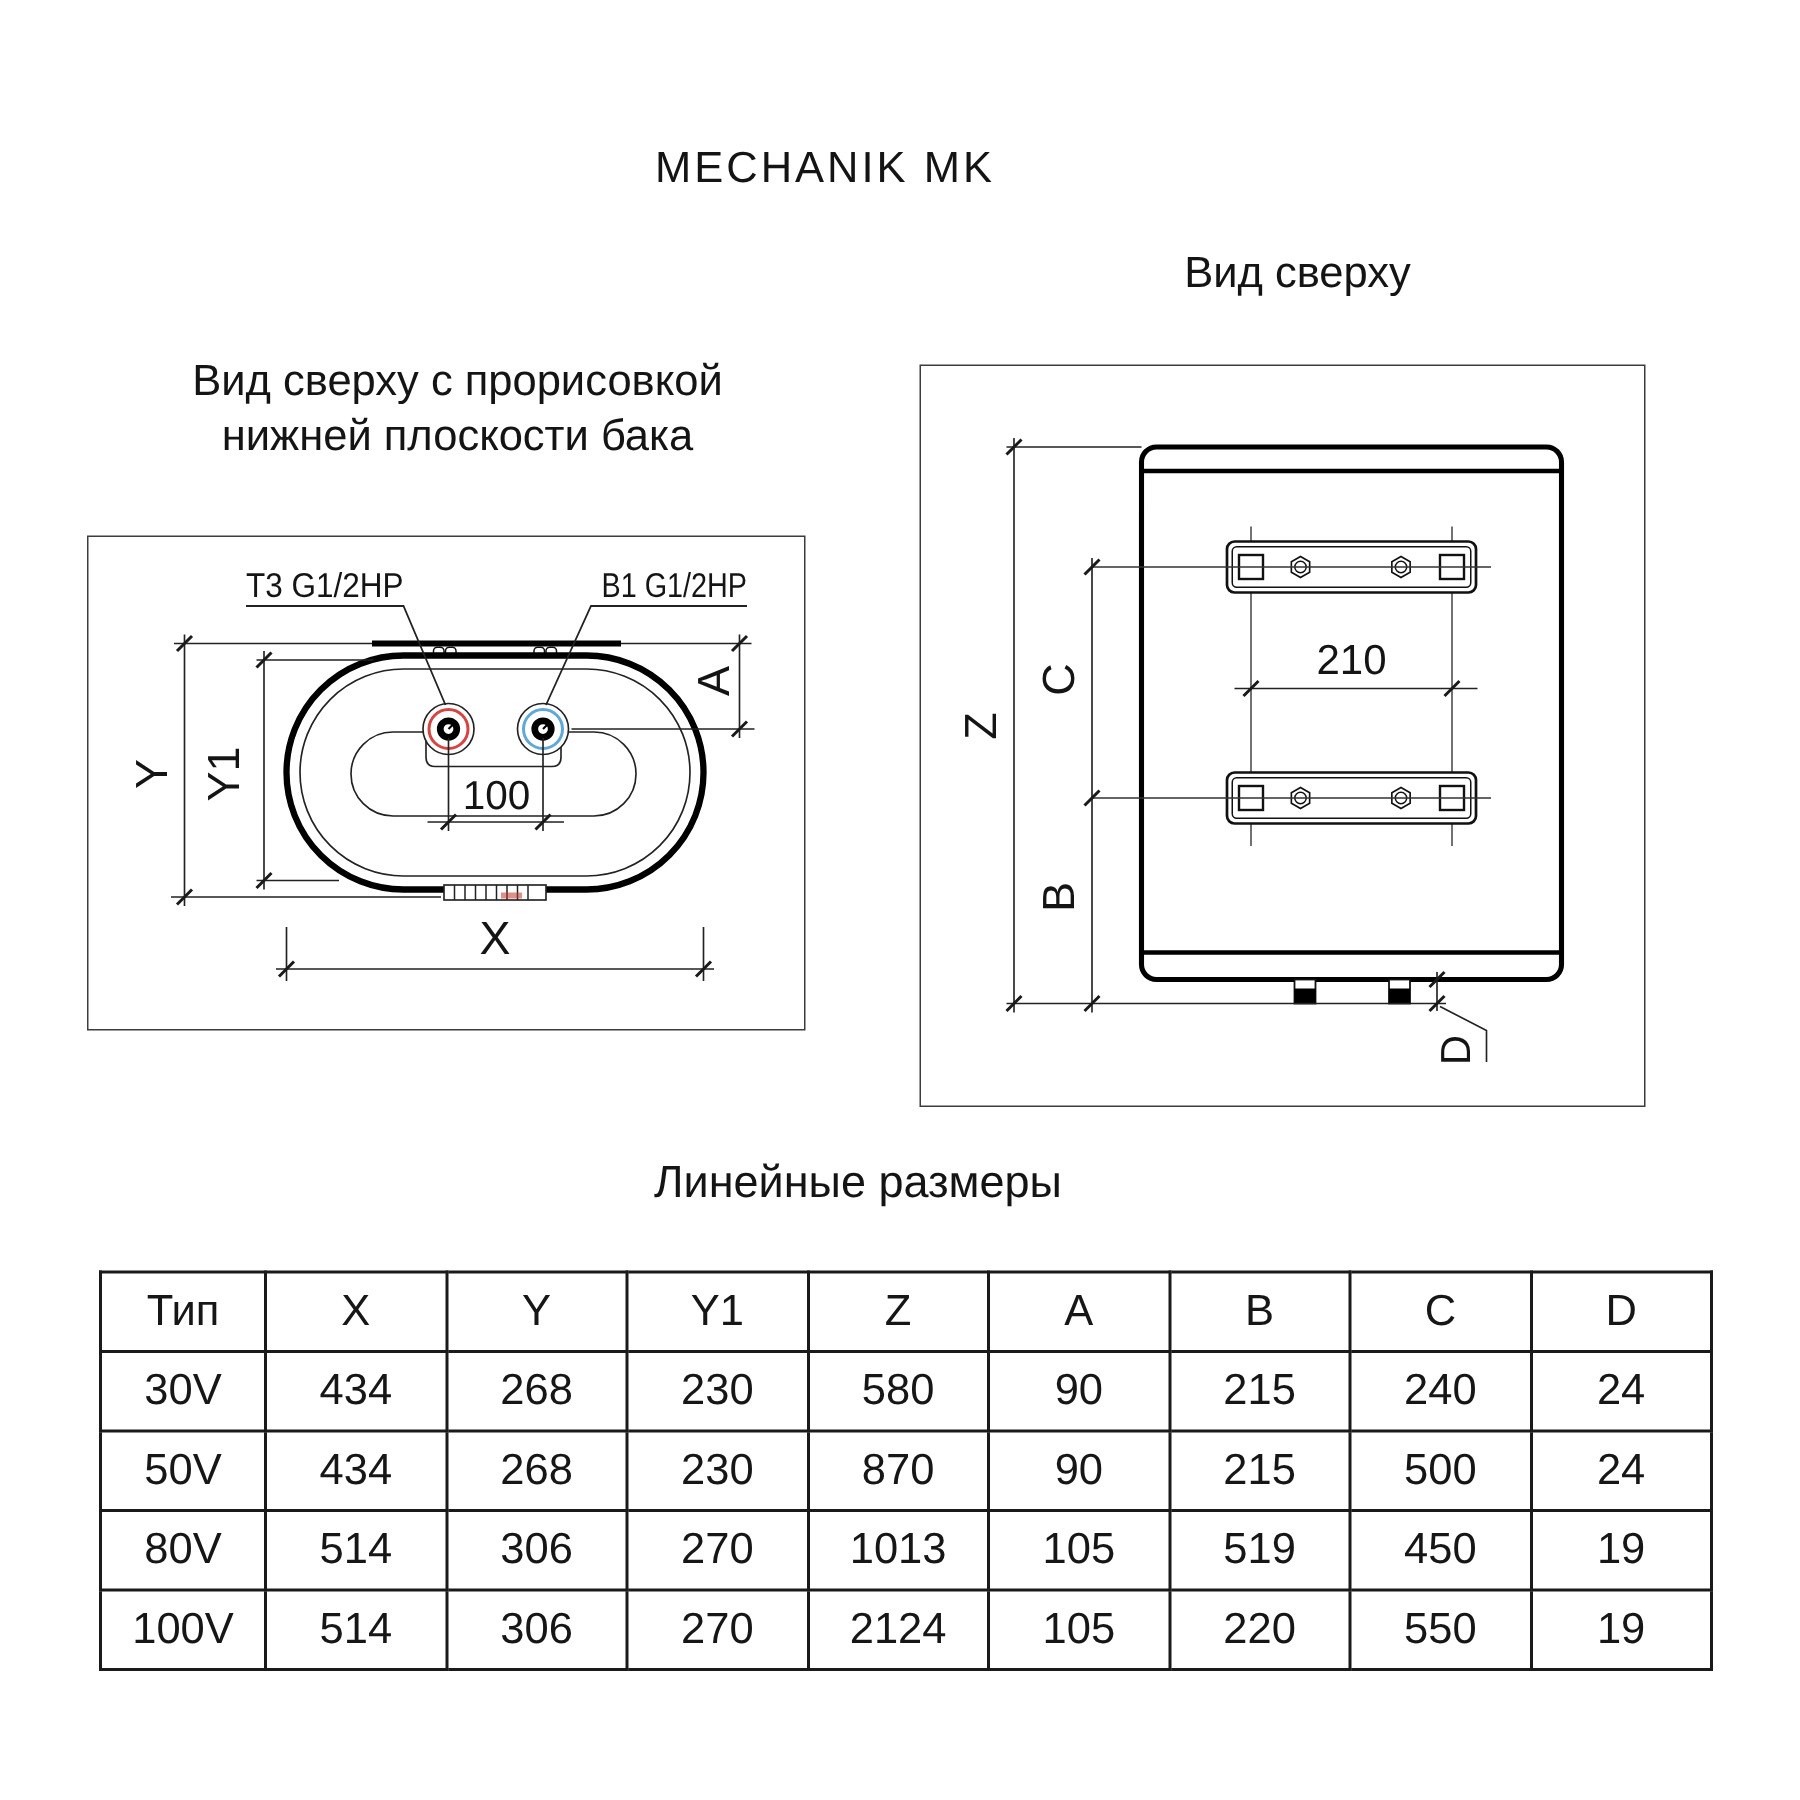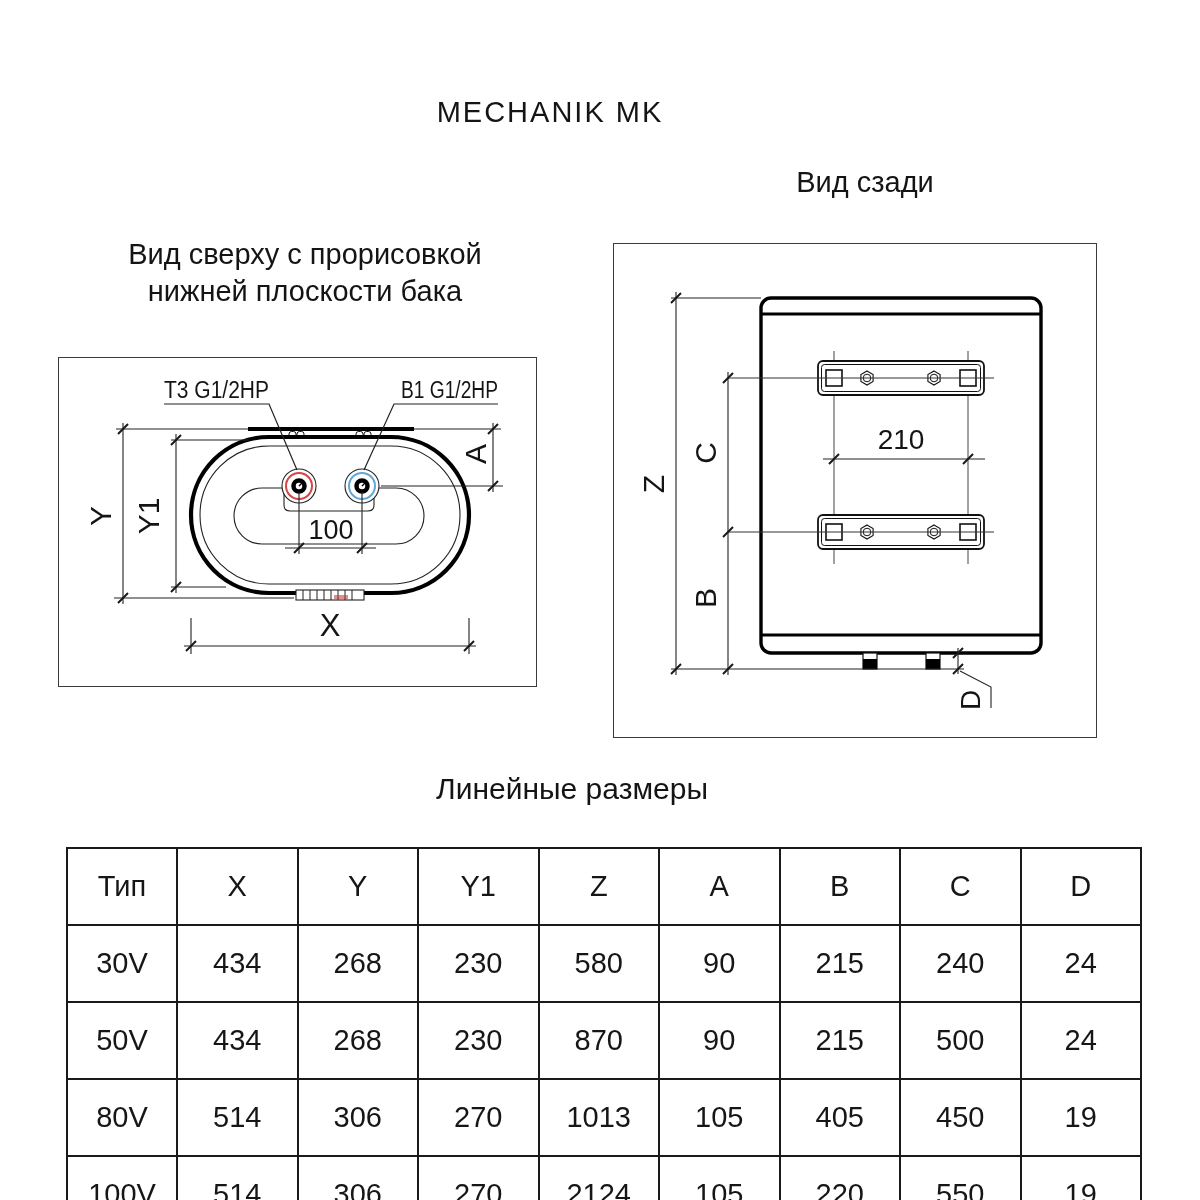--- a/index.html
+++ b/index.html
@@ -11,29 +11,29 @@
   #rear-caption{left:765px;top:166px;width:200px;text-align:center;font-size:29px;color:#141414;}
   #top-caption{left:100px;top:236px;width:410px;text-align:center;font-size:29px;
                line-height:37px;color:#141414;}
   #table-title{left:372px;top:772px;width:400px;text-align:center;font-size:30px;color:#141414;}
   .frame{border:1px solid #3c3c3c;background:#fff;}
   #left-frame{left:58px;top:357px;width:477px;height:328px;}
   #right-frame{left:613px;top:243px;width:482px;height:493px;}
   svg text{font-family:"Liberation Sans",sans-serif;fill:#141414;}
   #dims-table{left:66px;top:847px;width:1074px;border-collapse:collapse;table-layout:fixed;}
   #dims-table td,#dims-table th{border:2px solid #1a1a1a;text-align:center;font-weight:400;
-        font-size:29px;height:51px;padding:12px;color:#161616;overflow:hidden;}
+        font-size:29px;height:51px;padding:0;color:#161616;overflow:hidden;}
 </style>
 </head>
 <body>
 
 <div id="page">
 
   <div class="abs" id="main-title">MECHANIK MK</div>
-  <div class="abs" id="rear-caption">Вид сзади</div>
+  <div class="abs" id="rear-caption">Вид сверху</div>
   <div class="abs" id="top-caption">
     <div>Вид сверху с прорисовкой</div>
     <div>нижней плоскости бака</div>
   </div>
 
   <div class="abs frame" id="left-frame">
     <svg width="477" height="328" viewBox="0 0 477 328">
 
       <path d="M57,71 H189 M355,71 H442" stroke="#222" stroke-width="1.1" fill="none"></path>
       <path d="M189,71 H355" stroke="#000" stroke-width="4" fill="none"></path>
@@ -198,21 +198,21 @@
         <td>500</td>
         <td>24</td>
       </tr>
       <tr>
         <td>80V</td>
         <td>514</td>
         <td>306</td>
         <td>270</td>
         <td>1013</td>
         <td>105</td>
-        <td>405</td>
+        <td>519</td>
         <td>450</td>
         <td>19</td>
       </tr>
       <tr>
         <td>100V</td>
         <td>514</td>
         <td>306</td>
         <td>270</td>
         <td>2124</td>
         <td>105</td>

